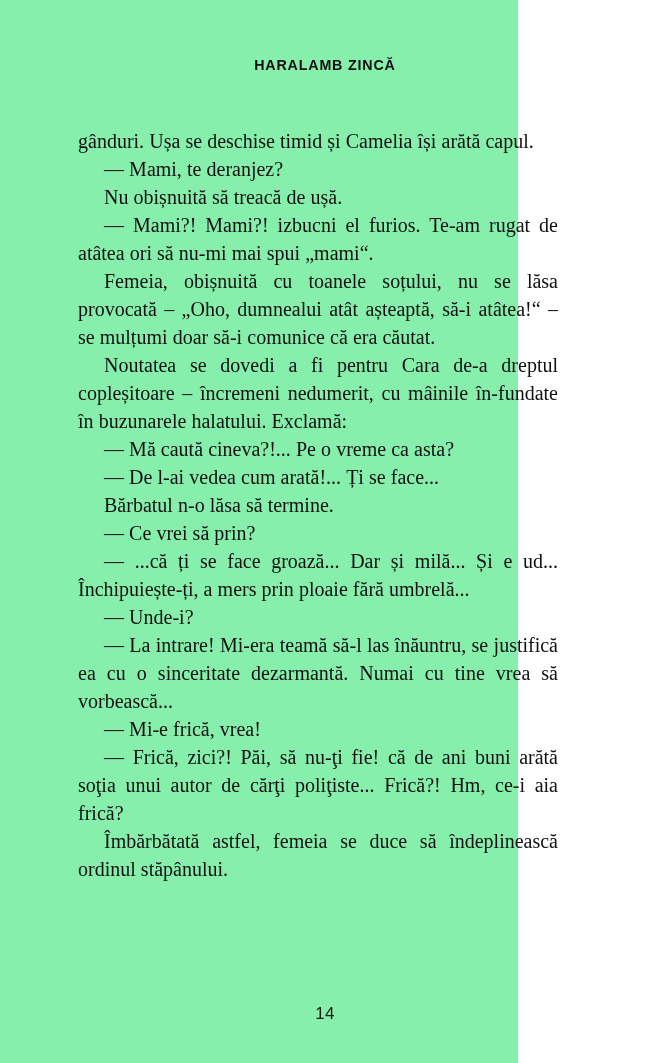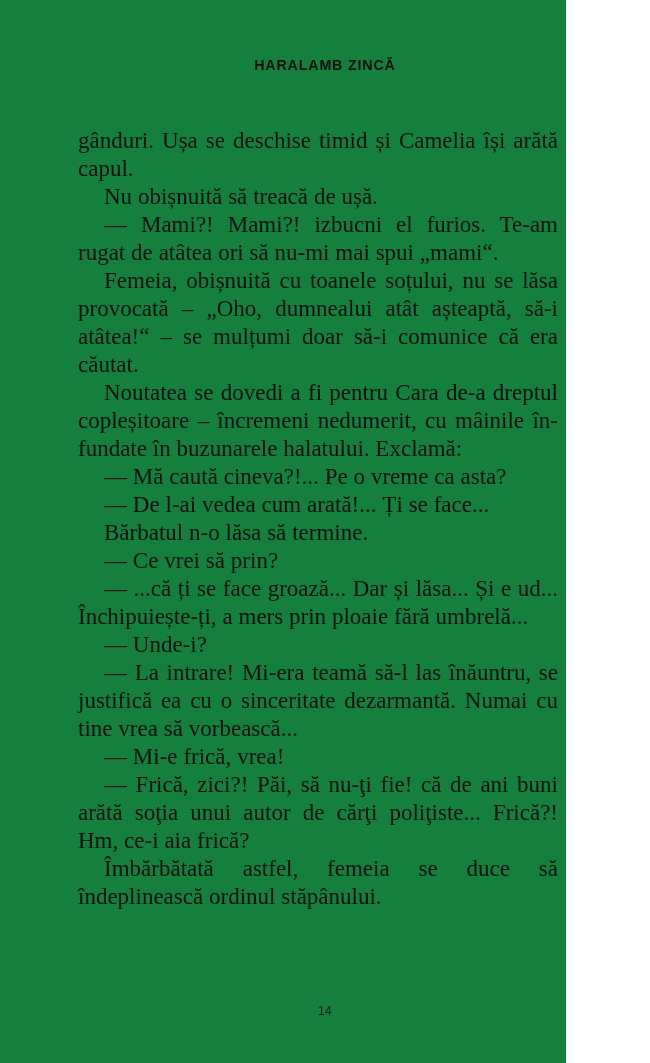--- a/index.html
+++ b/index.html
@@ -12,23 +12,23 @@
     height: 1063px;
     position: relative;
     font-family: "Liberation Serif", "DejaVu Serif", serif;
     color: #111111;
     overflow: hidden;
   }
 
   .page {
     position: absolute;
     inset: 0;
-    width: 566px;
+    width: 518px;
     height: 1063px;
-    background: #15803d;
+    background: #86efac;
   }
 
   
   .running-head {
     position: absolute;
     top: 56px;
     left: 0;
     width: 650px;
     text-align: center;
     font-family: "Liberation Sans Narrow", "Liberation Sans", "DejaVu Sans", sans-serif;
@@ -44,21 +44,21 @@
   
   .text-block {
     position: absolute;
     top: 127px;
     left: 78px;
     width: 480px;
   }
 
   .para {
     margin: 0;
-    font-size: 23px;
+    font-size: 20px;
     line-height: 28px;
     text-align: justify;
     text-justify: inter-word;
     -webkit-hyphens: none;
     hyphens: none;
     word-spacing: 0.1px;
   }
   .para.indent {
     text-indent: 26px;
   }
@@ -76,44 +76,45 @@
   }
 
   
   .folio {
     position: absolute;
     top: 1004px;
     left: 0;
     width: 650px;
     text-align: center;
     font-family: "Liberation Sans", "DejaVu Sans", sans-serif;
-    font-size: 12px;
+    font-size: 17px;
     color: #1a1a1a;
     letter-spacing: 0.3px;
   }
 </style>
 </head>
 <body>
 
 <div class="page">
 
   <div class="running-head">HARALAMB ZINCĂ</div>
 
   <div class="text-block">
 
     <p class="para flush nostretch">gânduri. Ușa se deschise timid și Camelia își arătă capul.</p>
+    <p class="para indent nostretch">— Mami, te deranjez?</p>
     <p class="para indent nostretch">Nu obișnuită să treacă de ușă.</p>
     <p class="para indent nostretch">— Mami?! Mami?! izbucni el furios. Te-am rugat de atâtea ori să nu-mi mai spui „mami“.</p>
     <p class="para indent nostretch">Femeia, obișnuită cu toanele soțului, nu se lăsa provocată – „Oho, dumnealui atât așteaptă, să-i atâtea!“ – se mulțumi doar să-i comunice că era căutat.</p>
     <p class="para indent nostretch">Noutatea se dovedi a fi pentru Cara de-a dreptul copleșitoare – încremeni nedumerit, cu mâinile în-fundate în buzunarele halatului. Exclamă:</p>
     <p class="para indent nostretch">— Mă caută cineva?!... Pe o vreme ca asta?</p>
     <p class="para indent nostretch">— De l-ai vedea cum arată!... Ți se face...</p>
     <p class="para indent nostretch">Bărbatul n-o lăsa să termine.</p>
     <p class="para indent nostretch">— Ce vrei să prin?</p>
-    <p class="para indent nostretch">— ...că ți se face groază... Dar și lăsa... Și e ud... Închipuiește-ți, a mers prin ploaie fără umbrelă...</p>
+    <p class="para indent nostretch">— ...că ți se face groază... Dar și milă... Și e ud... Închipuiește-ți, a mers prin ploaie fără umbrelă...</p>
     <p class="para indent nostretch">— Unde-i?</p>
     <p class="para indent nostretch">— La intrare! Mi-era teamă să-l las înăuntru, se justifică ea cu o sinceritate dezarmantă. Numai cu tine vrea să vorbească...</p>
     <p class="para indent nostretch">— Mi-e frică, vrea!</p>
     <p class="para indent nostretch">— Frică, zici?! Păi, să nu-ţi fie! că de ani buni arătă soţia unui autor de cărţi poliţiste... Frică?! Hm, ce-i aia frică?</p>
     <p class="para indent nostretch">Îmbărbătată astfel, femeia se duce să îndeplinească ordinul stăpânului.</p>
 
   </div>
 
   <div class="folio">14</div>
 

